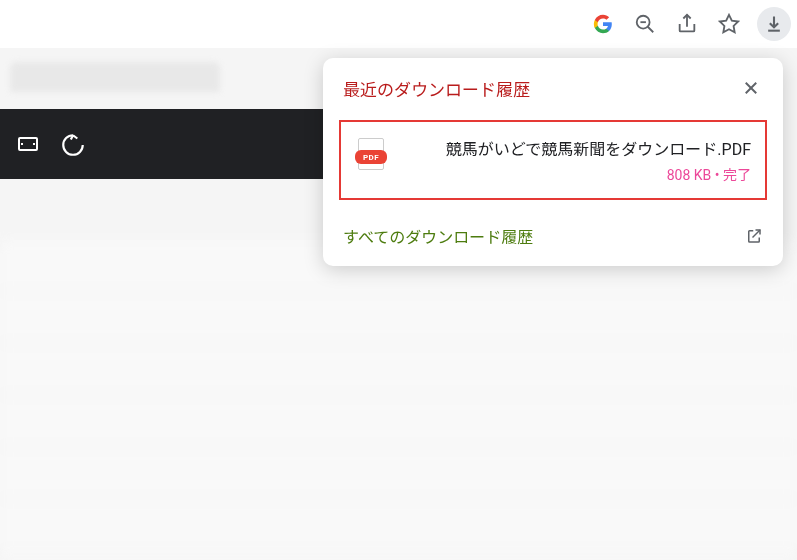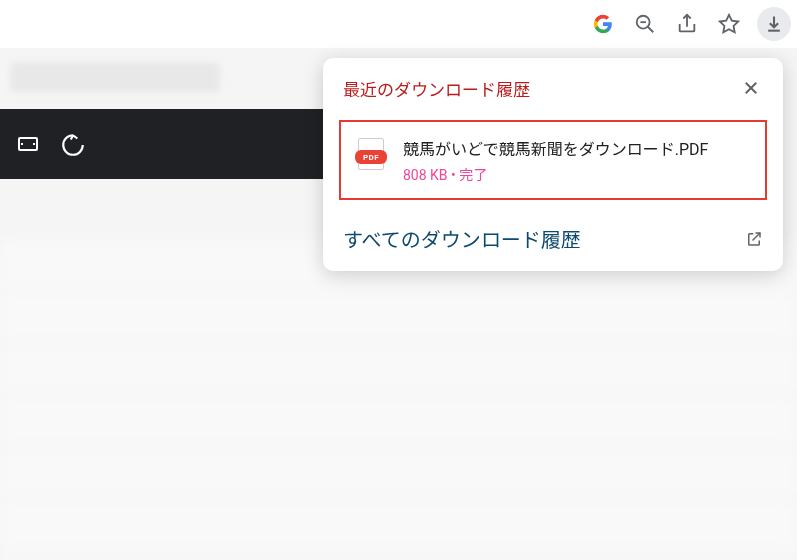--- a/index.html
+++ b/index.html
@@ -162,20 +162,21 @@
       font-weight: bold;
       display: flex;
       align-items: center;
       justify-content: center;
       border-radius: 6px;
       letter-spacing: 0.5px;
     }
     
     .download-info {
       flex: 1;
+      text-align: right;
     }
     
     .file-name {
       font-size: 16px;
       color: #202124;
       margin-bottom: 4px;
     }
     
     .file-status {
       font-size: 14px;
@@ -184,22 +185,22 @@
     
     .popup-footer {
       display: flex;
       align-items: center;
       justify-content: space-between;
       padding: 14px 20px 18px 20px;
       cursor: pointer;
     }
     
     .footer-text {
-      font-size: 20px;
-      color: #0c4a6e;
+      font-size: 16px;
+      color: #4d7c0f;
     }
     
     .external-icon {
       color: #5f6368;
       width: 18px;
       height: 18px;
     }
     
     
     .table-blur {

